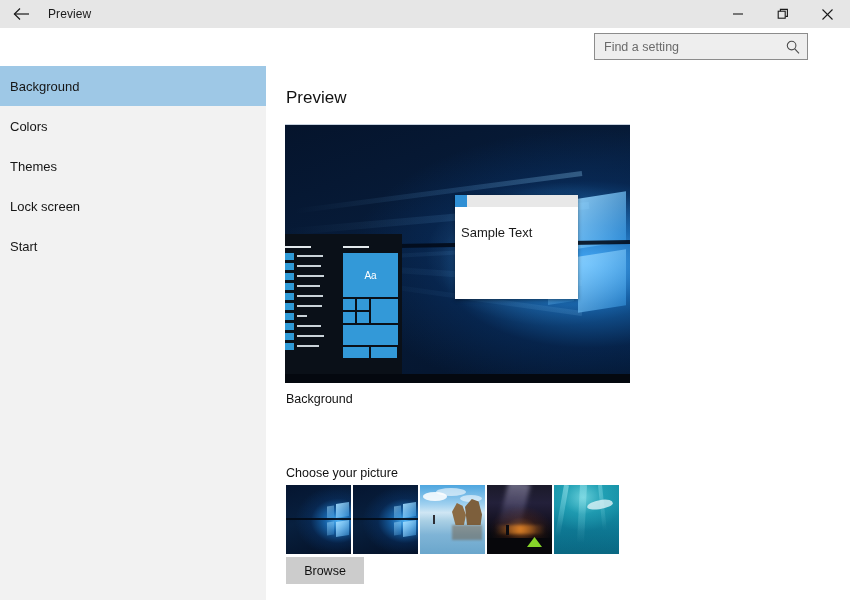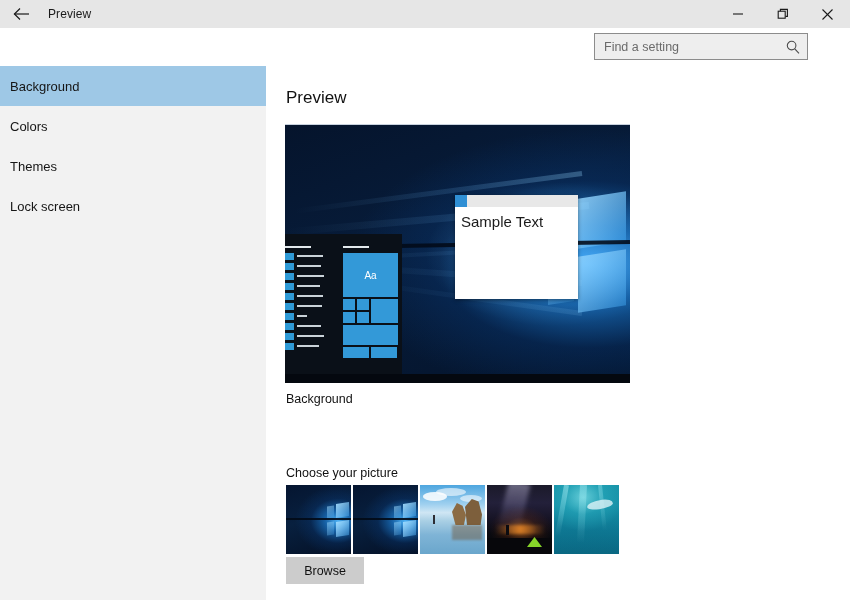--- a/index.html
+++ b/index.html
@@ -233,22 +233,22 @@
     height: 12px;
     background: #e8e8e8;
     position: relative;
   }
   .sample-ico {
     position: absolute; left: 0; top: 0;
     width: 12px; height: 12px;
     background: #2f8fd4;
   }
   .sample-text {
-    padding: 6px 0 0 6px;
-    font-size: 15px;
+    padding: 18px 0 0 6px;
+    font-size: 13px;
     color: #1b1b1b;
   }
 
   
   .field-label {
     position: absolute;
     left: 20px;
     font-size: 12.5px;
     color: #111111;
   }
@@ -471,20 +471,23 @@
       <span>Background</span>
     </div>
     <div class="nav-item">
       <span>Colors</span>
     </div>
     <div class="nav-item">
       <span>Themes</span>
     </div>
     <div class="nav-item">
       <span>Lock screen</span>
+    </div>
+    <div class="nav-item">
+      <span>Start</span>
     </div>
   </div>
 
   <div class="content">
 
     <div class="section-heading">Preview</div>
 
     <div class="preview">
       <div class="wall"></div>
       <div class="ray r1"></div>

